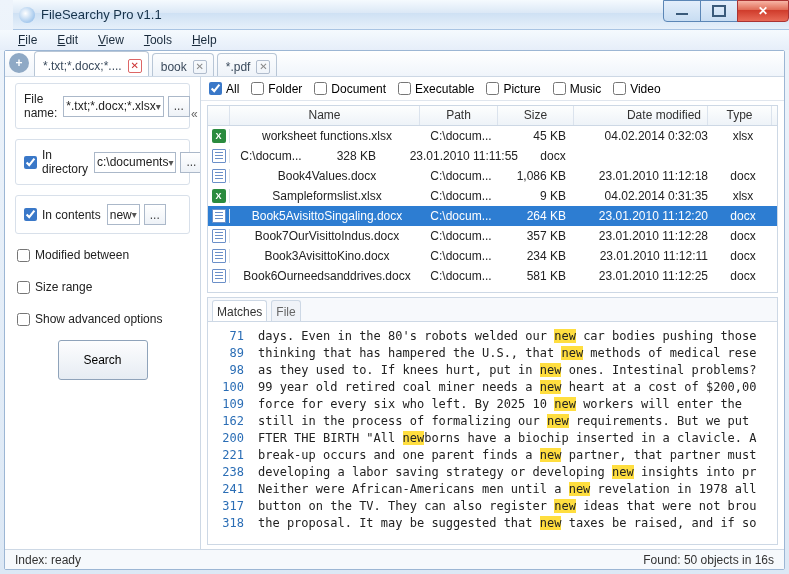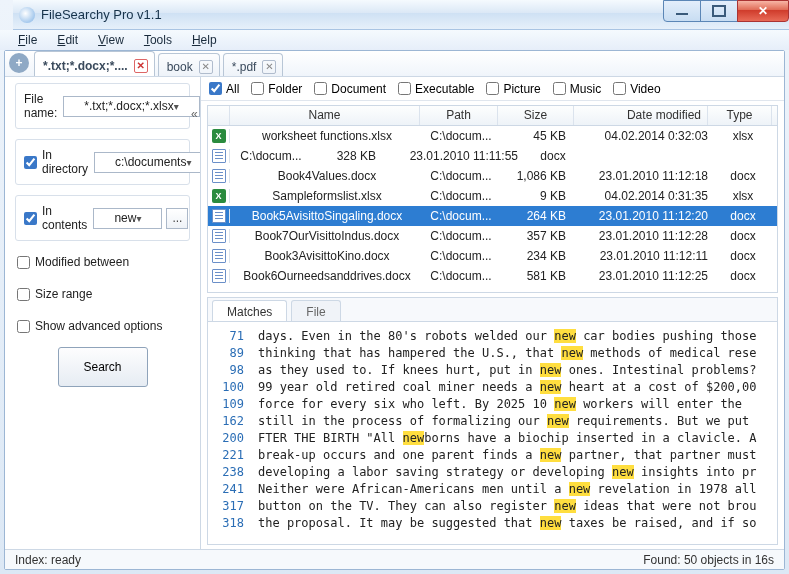--- a/index.html
+++ b/index.html
@@ -81,21 +81,21 @@
     color:#fff; display:flex;align-items:center;justify-content:center;
     font-weight:bold; margin-bottom:3px; margin-right:2px;
   }
   .tab {
     height:23px; border:1px solid #b8c6d6; border-bottom:none;
     border-radius:4px 4px 0 0;
     background: linear-gradient(#fcfdfe,#eef3f9);
     padding: 3px 6px 0 8px; display:flex; align-items:center; gap:6px;
     color:#3a4a5c;
   }
-  .tab.active { background:#fff; height:25px; position:relative; z-index:2;font-weight:bold;}
+  .tab.active { background:#fff; height:25px; position:relative; z-index:2;}
   .tabx {
     width:14px;height:14px;border:1px solid #b0bccd;border-radius:2px;
     display:flex;align-items:center;justify-content:center;font-size:10px;color:#888;
   }
   .tab.active .tabx{ border-color:#d66; color:#c33;}
 
   .mainarea {
     position:absolute; left:0; right:0; top:26px; bottom:20px;
     display:flex;
   }
@@ -117,21 +117,21 @@
     font-size:12px; color:#222;
   }
   .group.flat { border:none; padding:4px 2px; }
   .lbl { color:#222; }
   .chk { display:flex; align-items:center; gap:5px;}
   .chk input { accent-color:#3a78c8; width:13px;height:13px;}
   .frow { display:flex; gap:4px; align-items:center;}
   .combo {
     flex:1; height:21px; border:1px solid #abb8c9;
     background:#fff; display:flex; align-items:center;
-    padding:0 20px; justify-content:space-between;
+    padding:0 2px; justify-content:space-between;
   }
   .combo .dd { color:#555; font-size:10px;}
   .iconbtn {
     width:22px;height:21px;border:1px solid #abb8c9;background:linear-gradient(#fff,#eef2f7);
     display:flex;align-items:center;justify-content:center;color:#444;
   }
   .searchbtn {
     width:90px;height:40px;margin:4px auto 0;display:block;
     border:1px solid #8fa3ba;border-radius:3px;
     background:linear-gradient(#fdfdfe,#e6ecf3);
@@ -172,21 +172,21 @@
   .docicon{ width:14px;height:14px;border:1px solid #6a8fc8;background:#fff;position:relative;display:inline-block;border-radius:1px;}
   .docicon::after{content:"";position:absolute;left:2px;top:2px;width:8px;height:8px;background:repeating-linear-gradient(#6a8fc8 0 1px,transparent 1px 3px);}
   .xlsicon{width:14px;height:14px;display:inline-block;background:#2a8b3f;border-radius:2px;position:relative;}
   .xlsicon::after{content:"X";position:absolute;color:#fff;font:bold 9px/14px sans-serif;left:4px;top:0;}
 
   .previewpane {
     flex:1; margin:0 6px 4px; border:1px solid #cdd8e5;
     display:flex; flex-direction:column; overflow:hidden;
   }
   .ptabs{ display:flex; height:24px; background:#f7f9fc; border-bottom:1px solid #cdd8e5;}
-  .ptab{ padding:4px 14px; border:1px solid #cdd8e5; border-bottom:none; margin-left:4px; margin-top:2px;
+  .ptab{ padding:4px 4px; border:1px solid #cdd8e5; border-bottom:none; margin-left:4px; margin-top:2px;
          background:#fff; border-radius:3px 3px 0 0; font-size:12px; color:#333;}
   .ptab.inactive{ background:#f0f3f8; color:#666;}
   .pcontent{
     flex:1; overflow:auto; padding:6px 4px;
     font-family: Consolas, monospace; font-size:12px;
     white-space:nowrap;
     position:relative;
   }
   .pline{ display:flex; align-items:baseline; line-height:17px;}
   .pnum{ width:46px; text-align:right; color:#2a6db5; padding-right:14px;}

